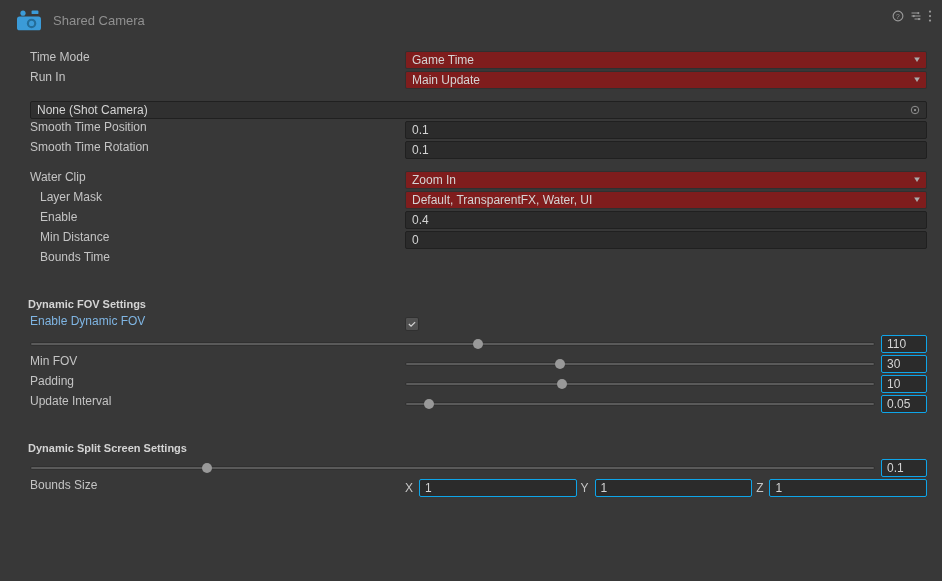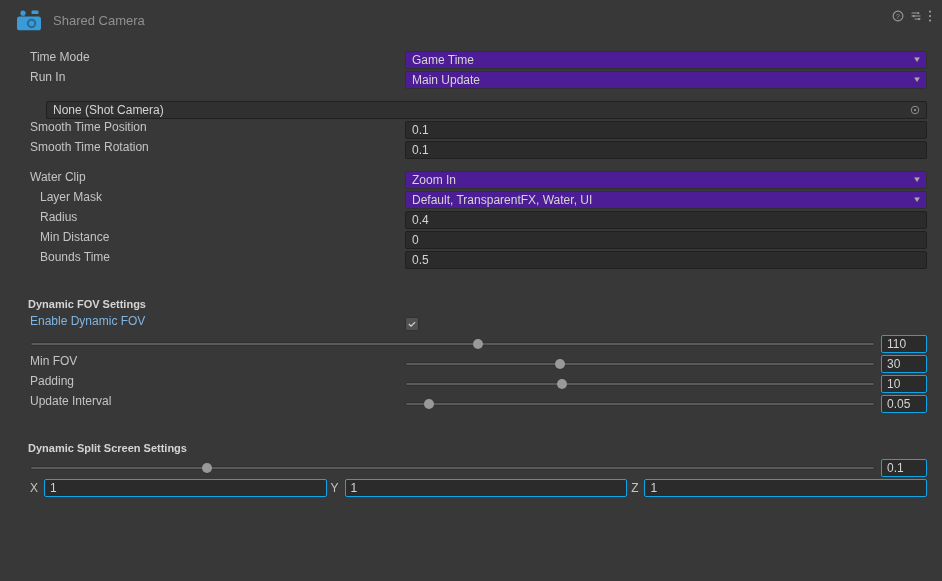--- a/index.html
+++ b/index.html
@@ -54,21 +54,21 @@
   .label.indent { padding-left: 0; }
   .label.blue { color: #7fb5e3; }
   .control {
     flex: 1;
     display: flex;
     align-items: center;
     gap: 4px;
   }
   .dropdown {
     flex: 1;
-    background: #4c1d95;
+    background: #7f1d1d;
     border: 1px solid #303030;
     border-radius: 2px;
     height: 18px;
     display: flex;
     align-items: center;
     justify-content: space-between;
     padding: 0 5px 0 6px;
     color: #d4d4d4;
     cursor: pointer;
   }
@@ -81,21 +81,20 @@
     flex: 1;
     background: #303030;
     border: 1px solid #202020;
     border-radius: 2px;
     height: 18px;
     display: flex;
     align-items: center;
     justify-content: space-between;
     padding: 0 4px 0 6px;
     color: #d4d4d4;
-    margin-left: 16px;
   }
   .object-target {
     width: 14px;
     height: 14px;
     display: flex;
     align-items: center;
     justify-content: center;
     color: #999;
     cursor: pointer;
   }
@@ -291,44 +290,39 @@
   <div class="label indent" style="flex-basis:365px">Layer Mask</div>
   <div class="control">
     <div class="dropdown">
       <span>Default, TransparentFX, Water, UI</span>
       <span class="arrow">▼</span>
     </div>
   </div>
 </div>
 
 <div class="row indent">
-  <div class="label indent" style="flex-basis:365px">Radius</div>
+  <div class="label indent" style="flex-basis:365px">Enable</div>
   <div class="control">
     <div class="text-input">
       <span>0.4</span>
     </div>
   </div>
 </div>
 
 <div class="row indent">
   <div class="label indent" style="flex-basis:365px">Min Distance</div>
   <div class="control">
     <div class="text-input">
       <span>0</span>
     </div>
   </div>
 </div>
 
 <div class="row indent">
   <div class="label indent" style="flex-basis:365px">Bounds Time</div>
-  <div class="control">
-    <div class="text-input">
-      <span>0.5</span>
-    </div>
-  </div>
 </div>
 
 <div class="spacer-lg"></div>
 
 <div class="section-header">Dynamic FOV Settings</div>
 
 <div class="row">
   <div class="label blue">Enable Dynamic FOV</div>
   <div class="control">
     <div class="checkbox">
@@ -400,20 +394,21 @@
       <div class="slider-rail"></div>
       <div class="slider-thumb" id="thumb-visibility" style="left: 21%;"></div>
     </div>
     <div class="num-input slider-value">
       <span>0.1</span>
     </div>
   </div>
 </div>
 
 <div class="row">
+  <div class="label">Bounds Size</div>
   <div class="control">
     <span class="vec-label">X</span>
     <div class="num-input vec-input">
       <span>1</span>
     </div>
     <span class="vec-label">Y</span>
     <div class="num-input vec-input">
       <span>1</span>
     </div>
     <span class="vec-label">Z</span>

